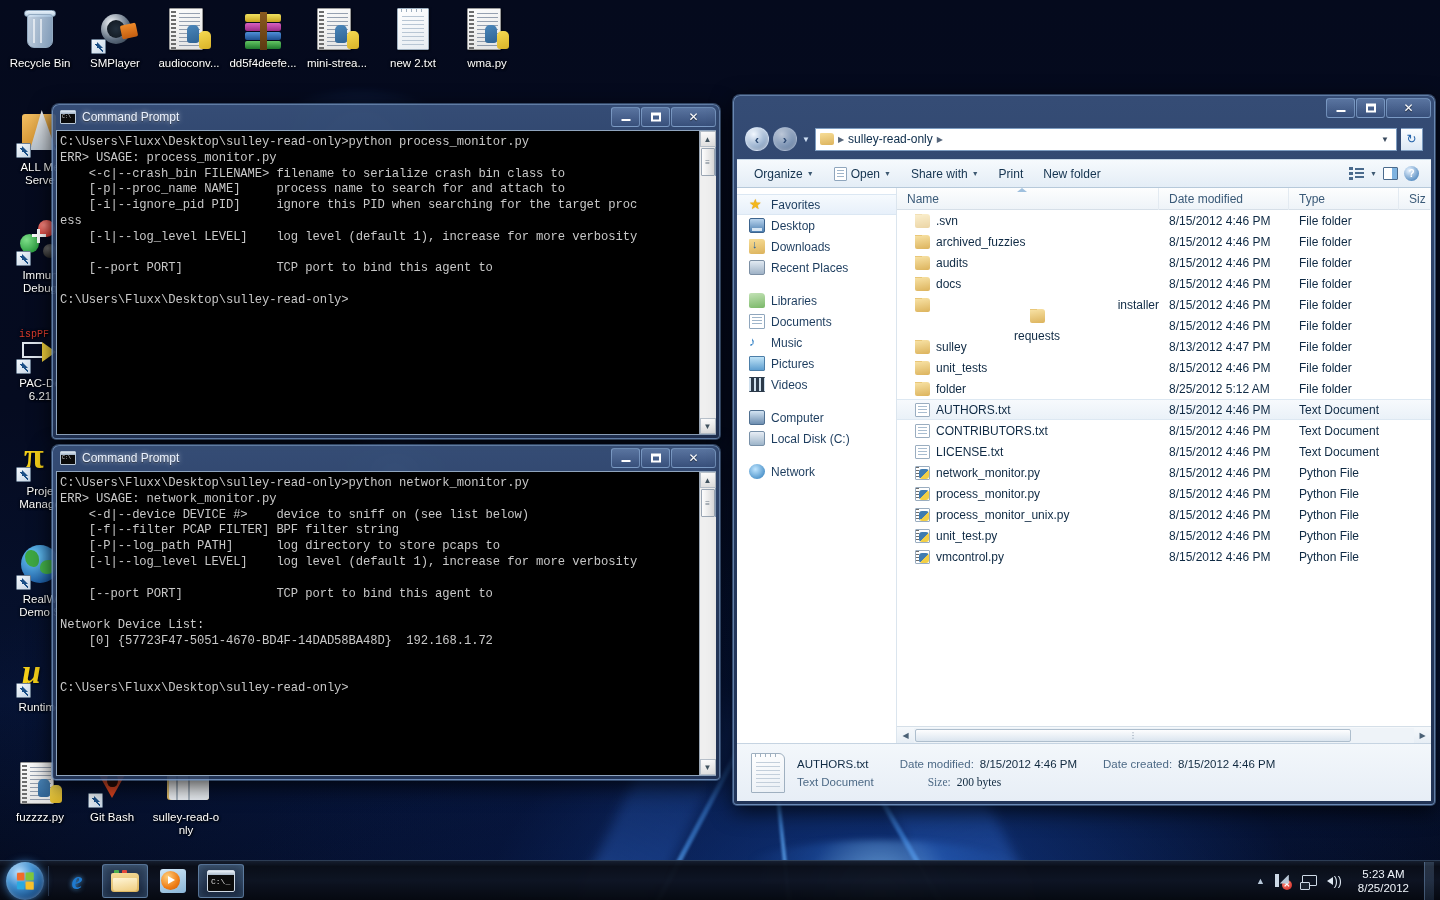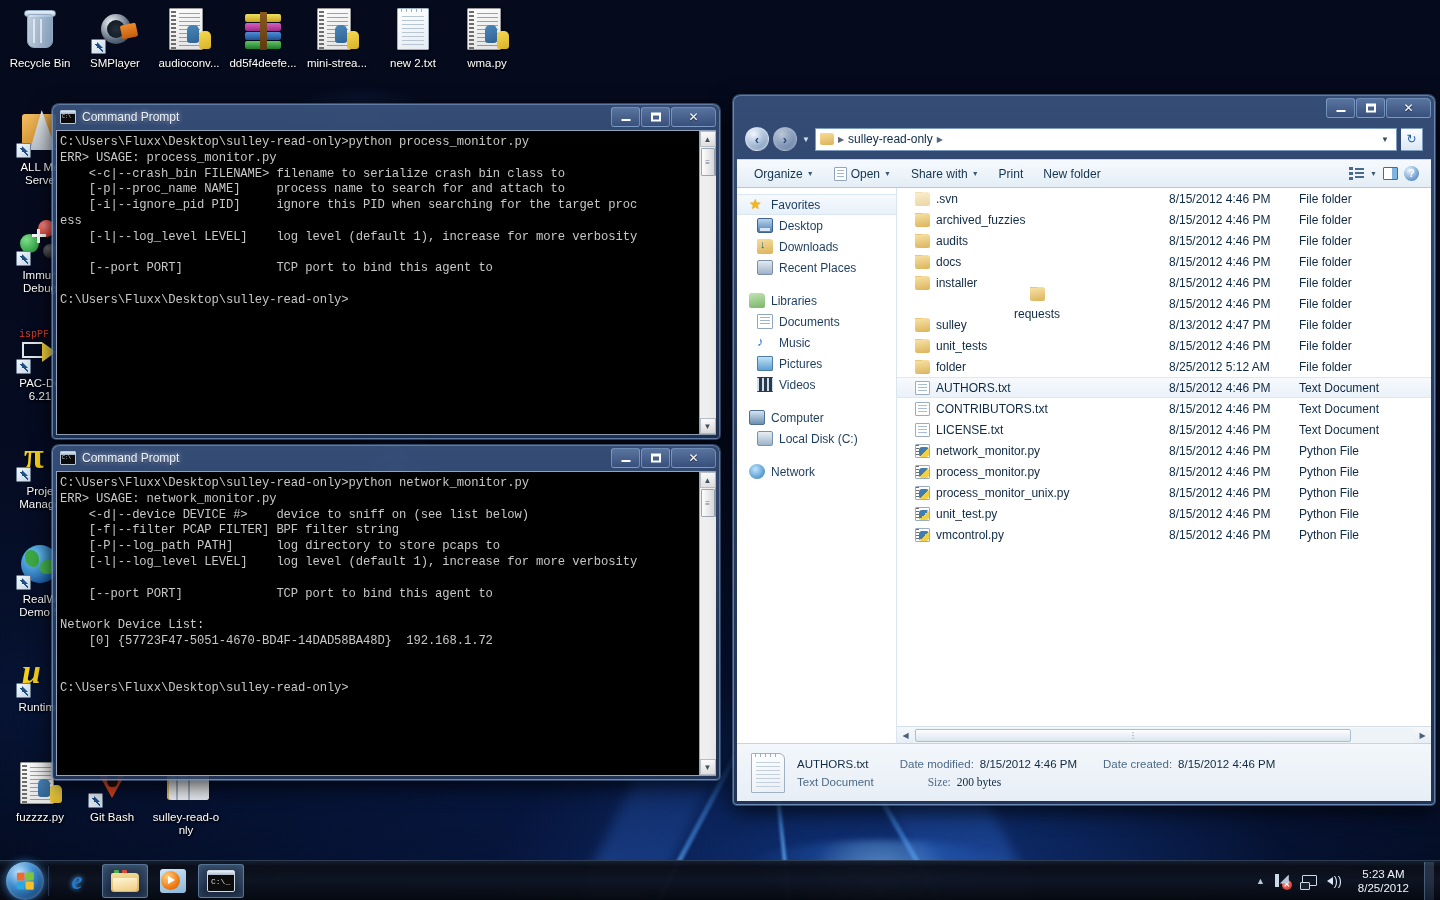--- a/index.html
+++ b/index.html
@@ -285,21 +285,21 @@
     background:radial-gradient(circle at 35% 30%,#eaf4ff,#2c6fb0);
     color:#fff; font-size:10px; font-weight:bold; display:flex;align-items:center;justify-content:center;
   }
 
   .exp-main{ flex:1; display:flex; min-height:0; }
   .exp-nav{
     width:160px; background:#fff; border-right:1px solid #dbe5ee; padding-top:6px;
     font-size:12px; color:#1c3c5e; overflow:hidden;
   }
   .navrow{ display:flex; align-items:center; gap:6px; height:21px; padding-left:12px; }
-  .navrow.child{ padding-left:20px; }
+  .navrow.child{ padding-left:12px; }
   .navrow.sel{
     background:linear-gradient(180deg,#f6fafe,#e7f0fa);
     border-top:1px solid #dbe7f3; border-bottom:1px solid #dbe7f3;
   }
   .navgap{ height:12px; }
   .ni{ width:16px;height:15px; flex:0 0 auto; position:relative; }
   .ni-star{ color:#f3b71c; font-size:14px; line-height:14px; text-shadow:0 0 1px #c98a00; }
   .ni-desktop{ background:linear-gradient(180deg,#b9d4ee,#4d7fb1); border:1px solid #3d648e; border-radius:2px; }
   .ni-desktop::after{ content:""; position:absolute; left:2px; bottom:1px; right:2px; height:3px; background:#d7e6f4; }
   .ni-dl{ background:linear-gradient(170deg,#f7dd97,#dcb35c); border-radius:1px 3px 2px 2px; }
@@ -857,20 +857,27 @@
           <span>Local Disk (C:)</span>
         </div>
         <div class="navgap"></div>
         <div class="navrow">
           <span class="ni ni-net"></span>
           <span>Network</span>
         </div>
       </div>
 
       <div class="exp-list">
+        <div class="colhdr">
+          <div class="sortmark"></div>
+          <div class="c" style="width:262px;">Name</div>
+          <div class="c" style="width:130px;">Date modified</div>
+          <div class="c" style="width:110px;">Type</div>
+          <div class="c" style="flex:1;">Siz</div>
+        </div>
         <div class="rows" id="file-rows">
             <div class="frow">
               <div class="cname" style="width:262px;">
                 <span class="fi fi-folder dim"></span>
                 <span>.svn</span>
               </div>
               <div class="cdate" style="width:130px;">8/15/2012 4:46 PM</div>
               <div class="ctype" style="width:110px;">File folder</div>
               <div class="csize" style="flex:1;"></div>
             </div>
@@ -895,21 +902,21 @@
             <div class="frow">
               <div class="cname" style="width:262px;">
                 <span class="fi fi-folder"></span>
                 <span>docs</span>
               </div>
               <div class="cdate" style="width:130px;">8/15/2012 4:46 PM</div>
               <div class="ctype" style="width:110px;">File folder</div>
               <div class="csize" style="flex:1;"></div>
             </div>
             <div class="frow">
-              <div class="cname" style="width:262px;">
+              <div class="cname" style="width:262px;justify-content:space-between;">
                 <span class="fi fi-folder"></span>
                 <span>installer</span>
               </div>
               <div class="cdate" style="width:130px;">8/15/2012 4:46 PM</div>
               <div class="ctype" style="width:110px;">File folder</div>
               <div class="csize" style="flex:1;"></div>
             </div>
             <div class="frow">
               <div class="cname" style="width:262px;flex-direction:column;">
                 <span class="fi fi-folder"></span>

